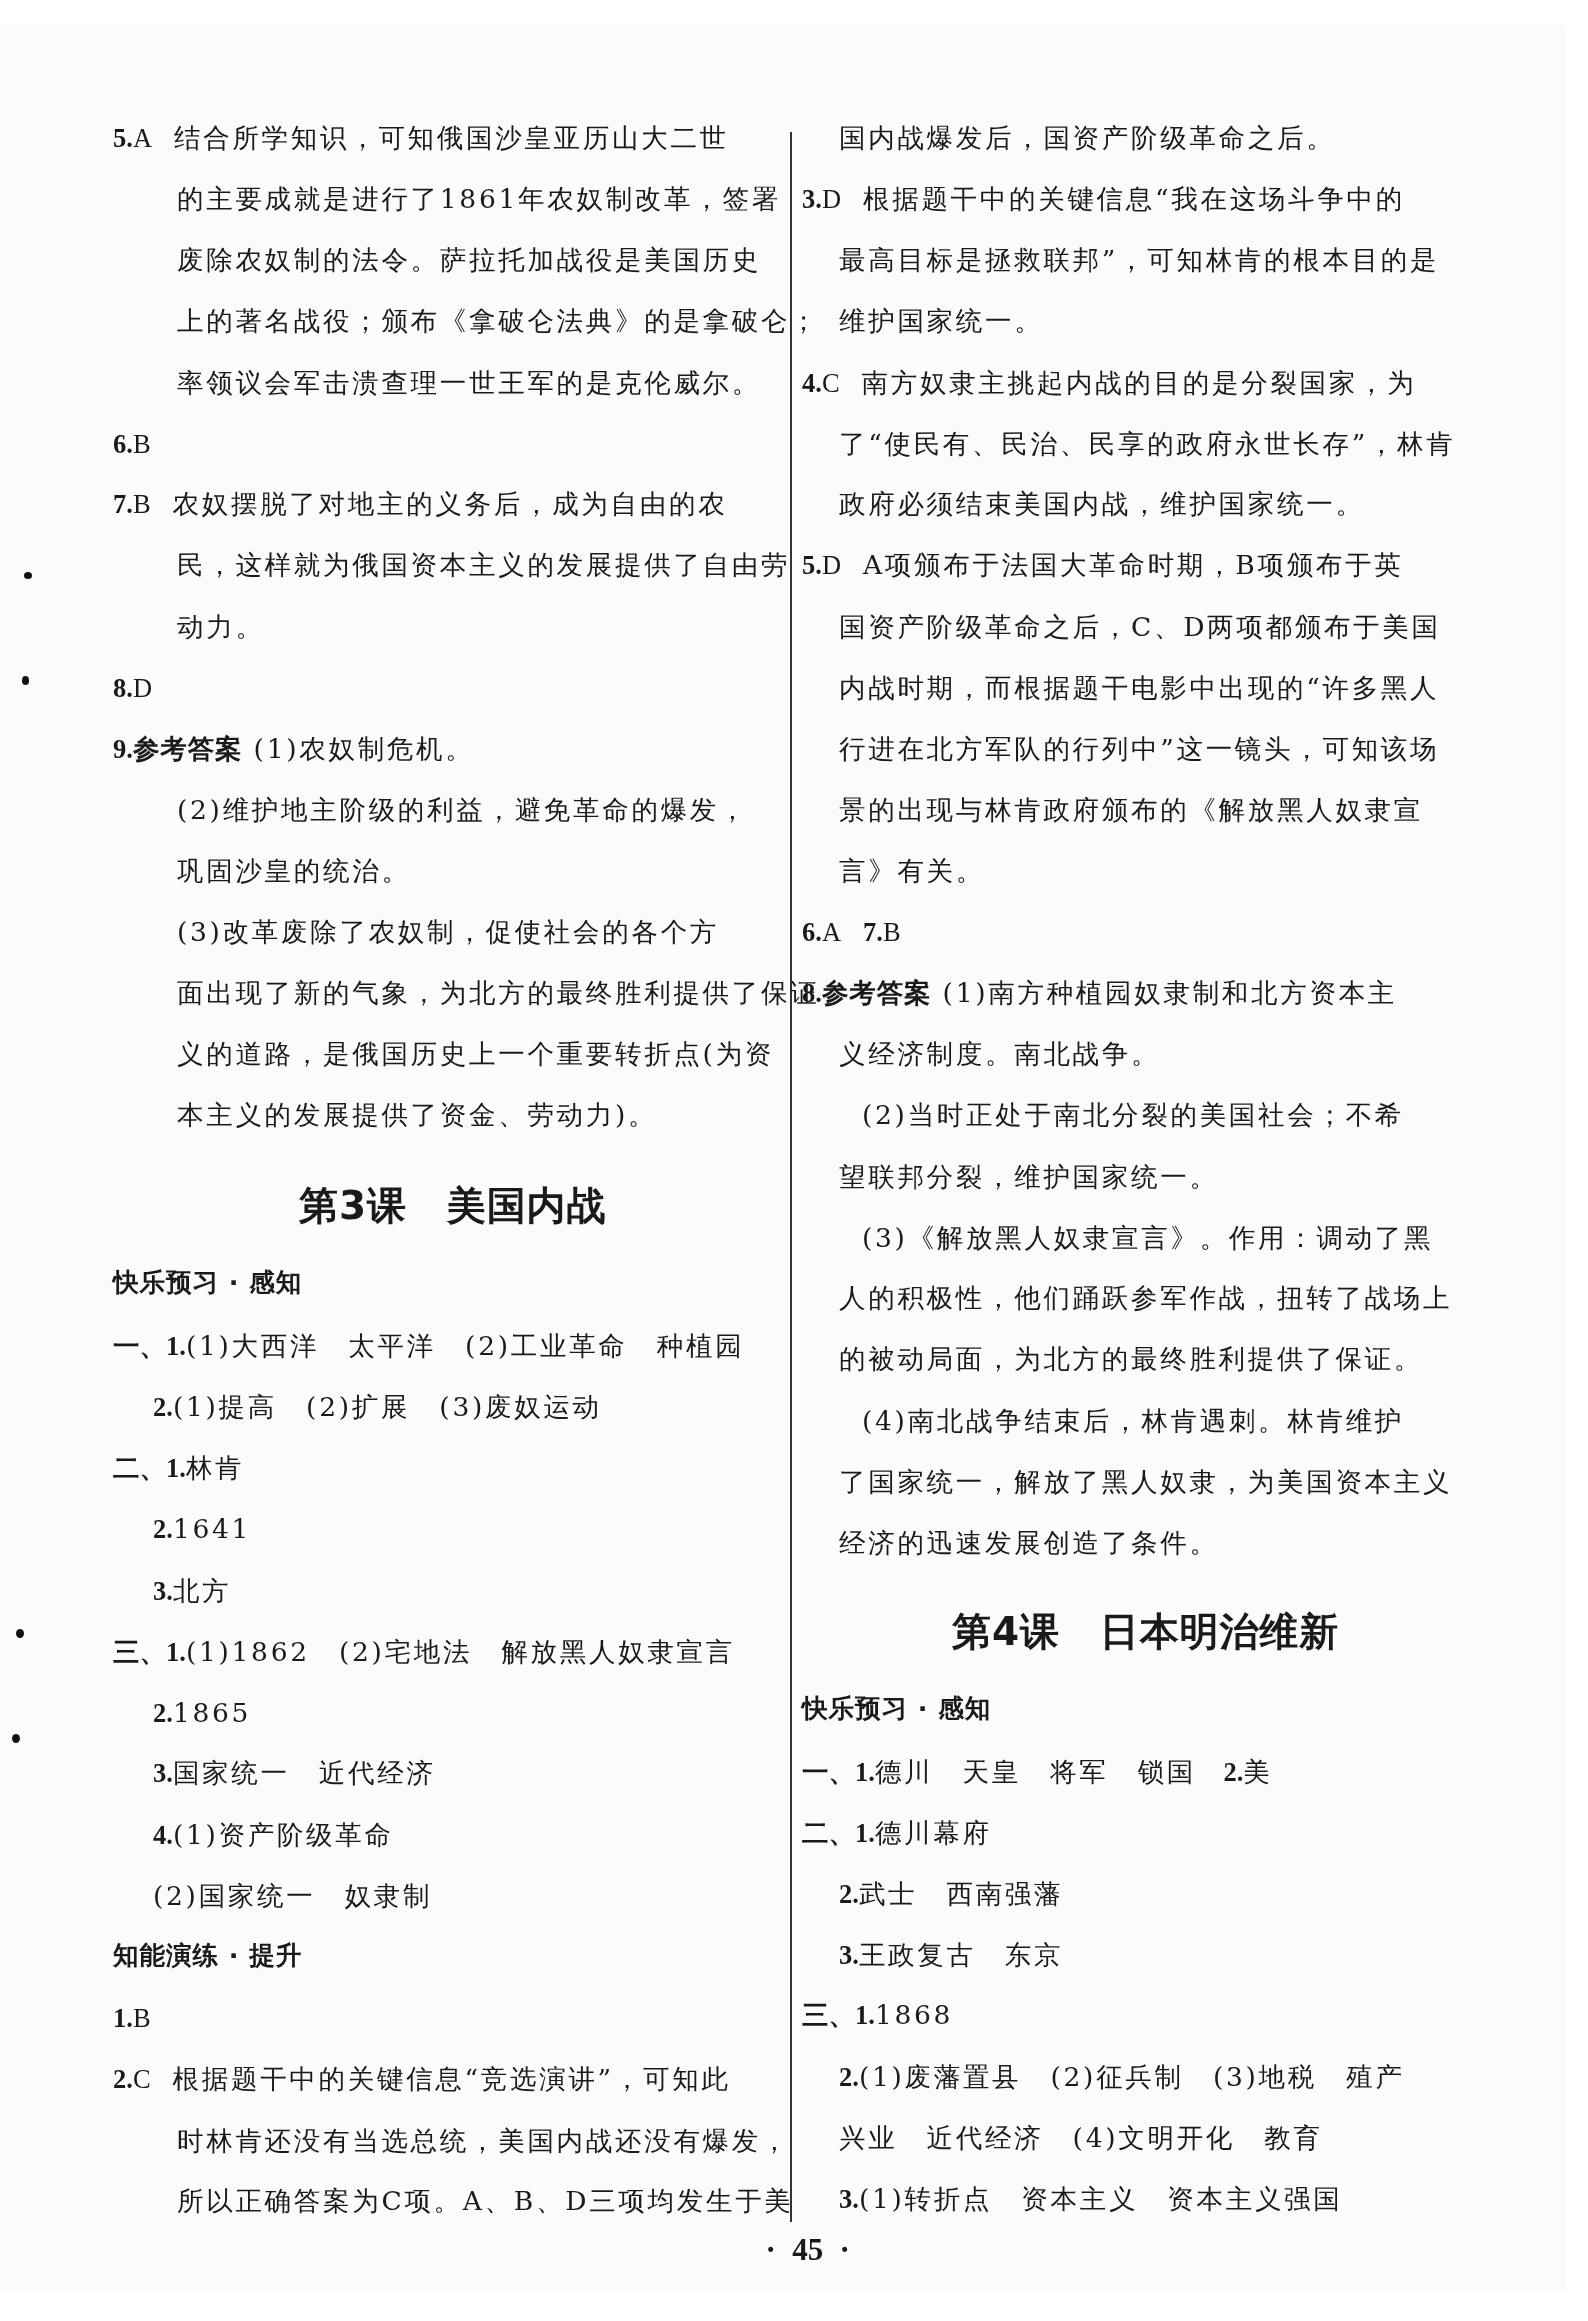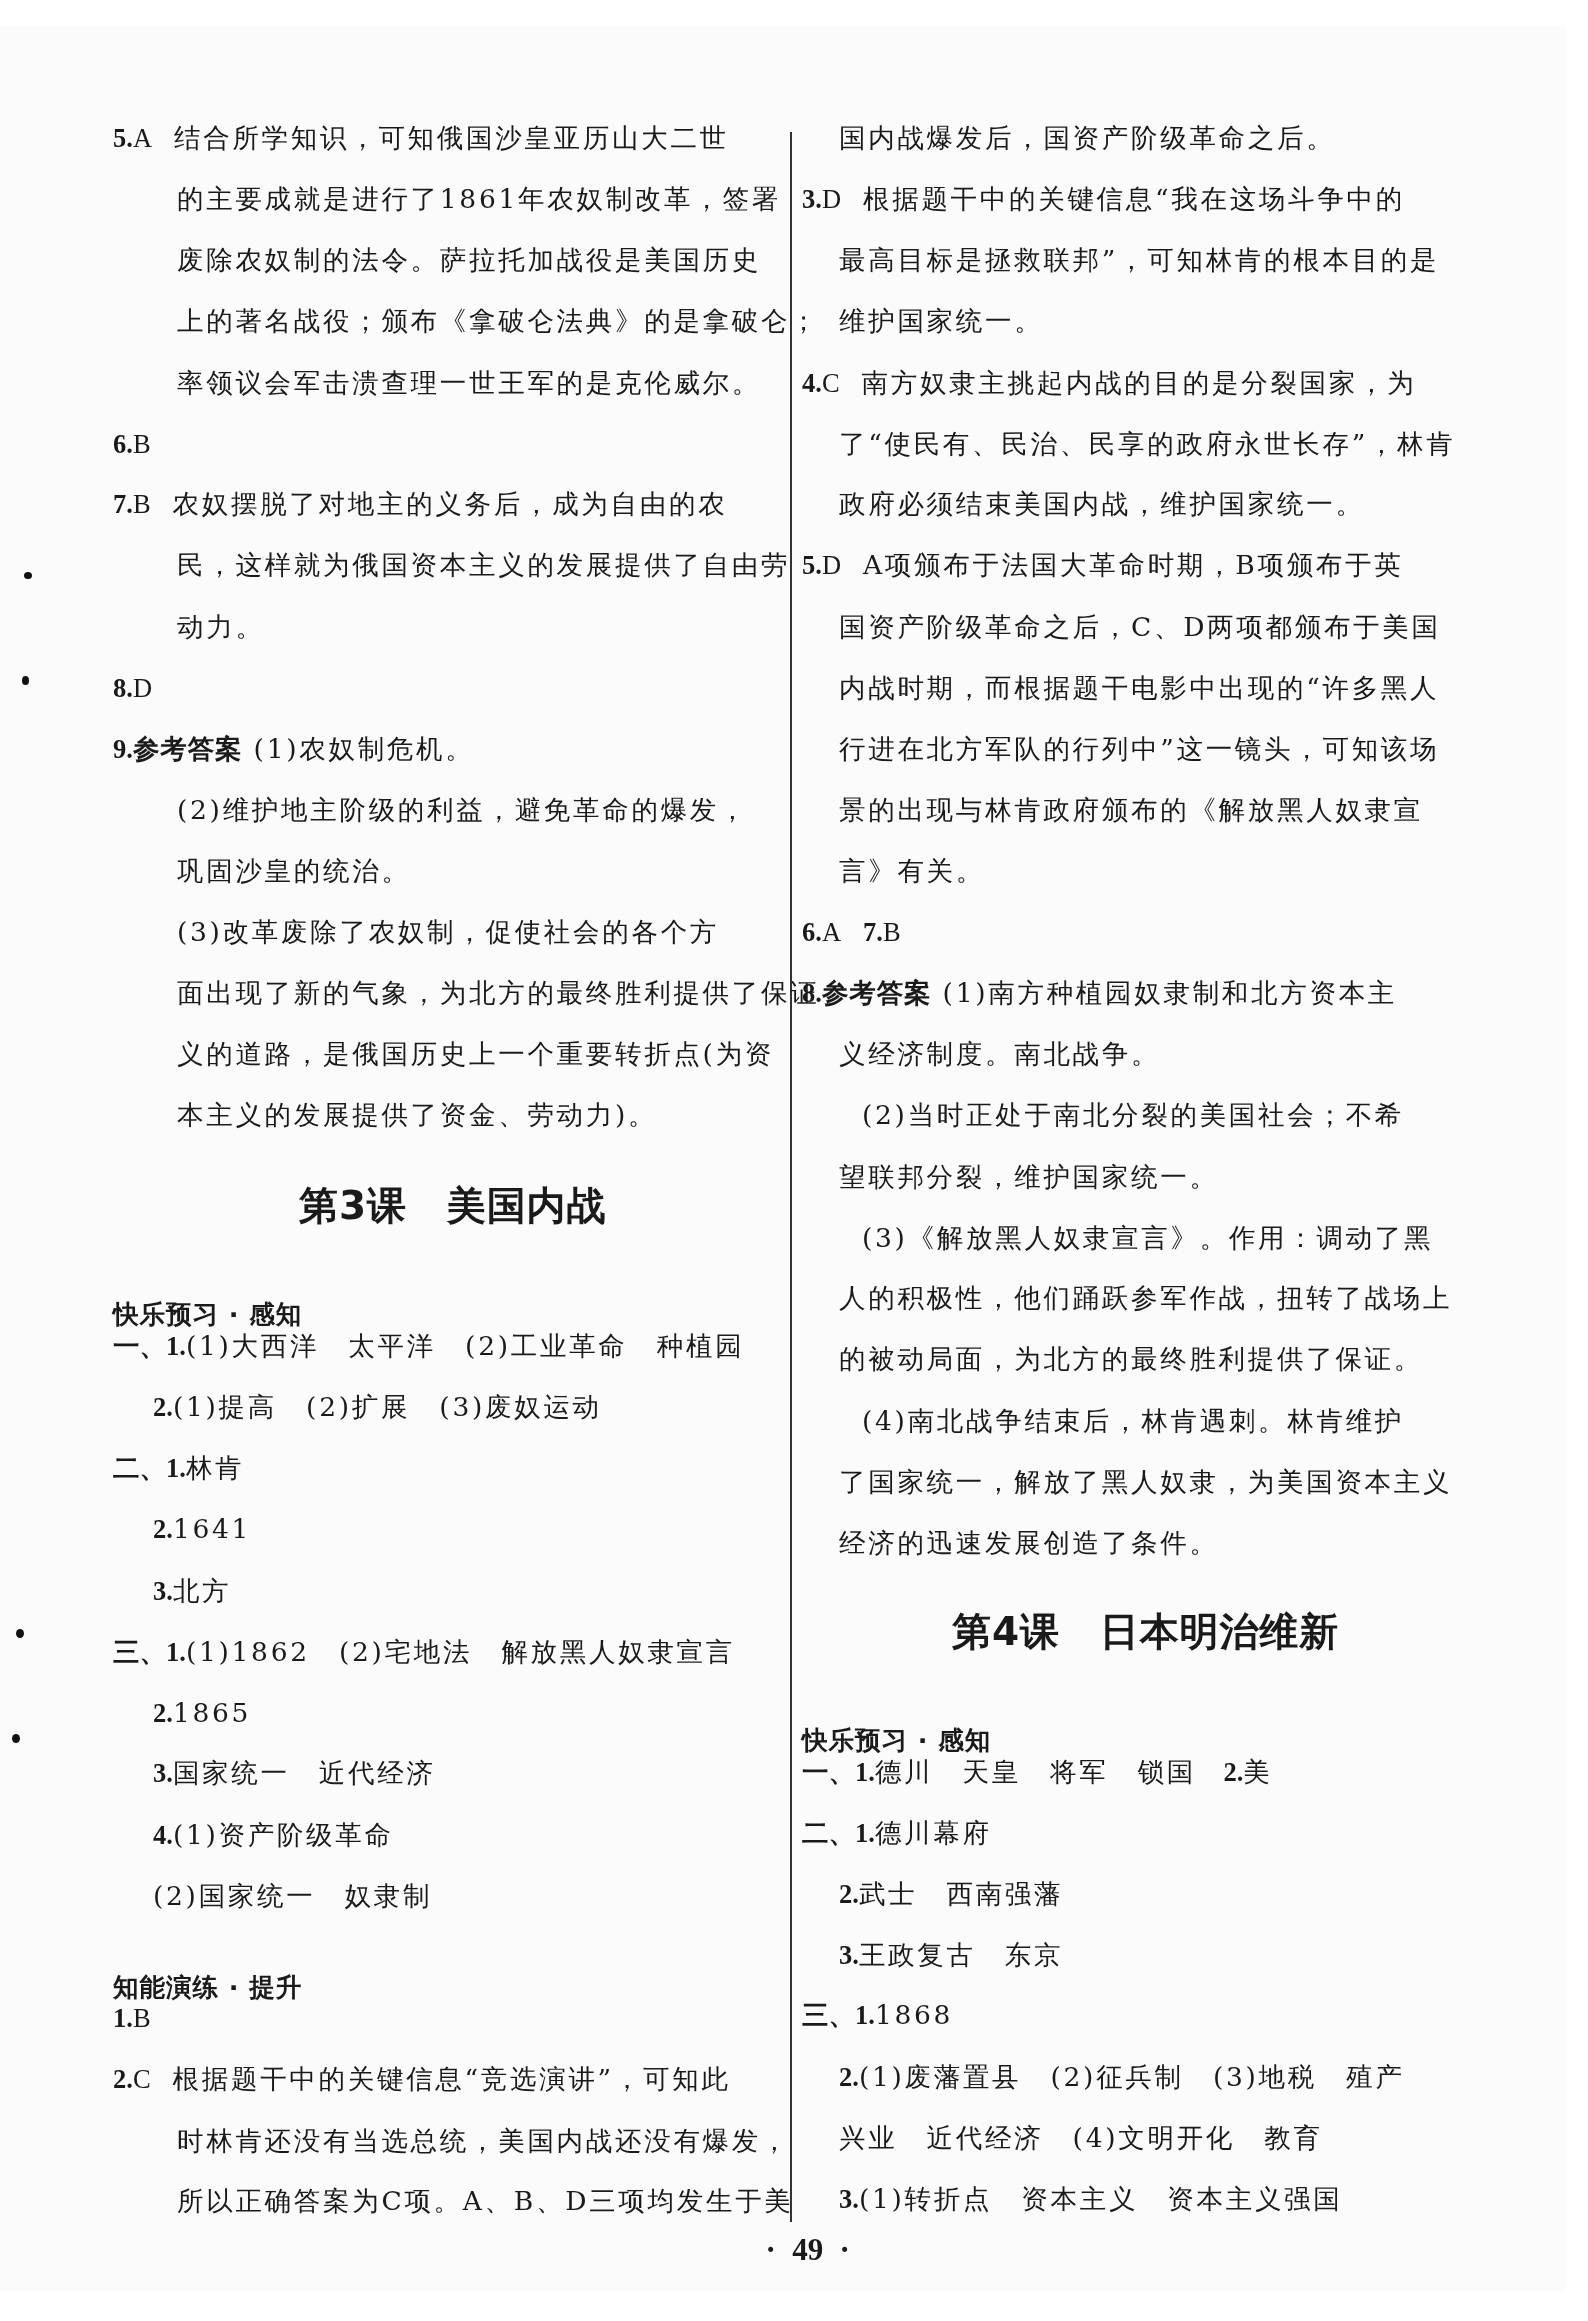--- a/index.html
+++ b/index.html
@@ -25,21 +25,21 @@
   .num { font-family: "Liberation Serif", serif; font-weight: bold; letter-spacing: 0; }
   .ans { font-family: "Liberation Serif", serif; letter-spacing: 0; margin-right: 22px; }
   .strong { font-weight: bold; font-family: "DejaVu Sans", sans-serif; letter-spacing: 0.9px; }
   .gap { display: inline-block; width: 27.4px; }
   .lesson-title {
     position: absolute; white-space: nowrap;
     font-family: "DejaVu Sans", sans-serif; font-size: 39px; font-weight: bold; letter-spacing: 0.9px;
   }
   .section-head {
     position: absolute; left: 0; white-space: nowrap;
-    font-family: "DejaVu Sans", sans-serif; font-size: 25.6px; font-weight: bold; letter-spacing: 0.9px; margin-top: 32px;
+    font-family: "DejaVu Sans", sans-serif; font-size: 25.6px; font-weight: bold; letter-spacing: 0.9px;
   }
   .divider {
     position: absolute; left: 790px; top: 132px; width: 1.8px; height: 2090px; background: #333;
   }
   .page-num {
     position: absolute; left: 749px; top: 2232px; width: 101px; text-align: center;
     font-family: "Liberation Serif", serif; font-weight: bold; font-size: 31px;
   }
   .page-num .dot { font-weight: bold; margin: 0 16.4px; }
   .speck { position: absolute; background: #111; border-radius: 50%; }
@@ -197,14 +197,14 @@
   </div>
   <div class="line" style="top:2058px; left:37px">
     <span class="num">2.</span><span>(1)废藩置县　(2)征兵制　(3)地税　殖产</span>
   </div>
   <div class="line" style="top:2119px; left:37px">兴业　近代经济　(4)文明开化　教育</div>
   <div class="line" style="top:2180px; left:37px">
     <span class="num">3.</span><span>(1)转折点　资本主义　资本主义强国</span>
   </div>
 </div>
 
-<div class="page-num"><span class="dot">·</span><span>49</span><span class="dot">·</span></div>
+<div class="page-num"><span class="dot">·</span><span>45</span><span class="dot">·</span></div>
 
 
 </body></html>

